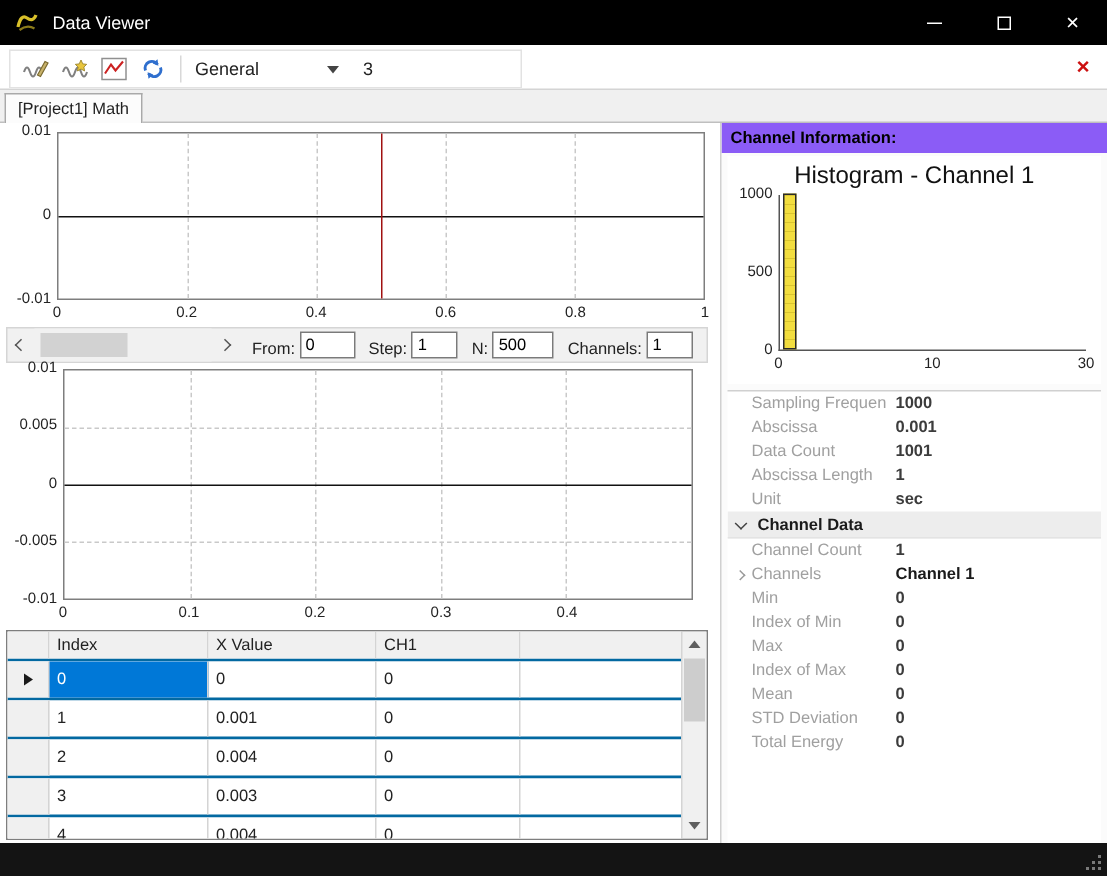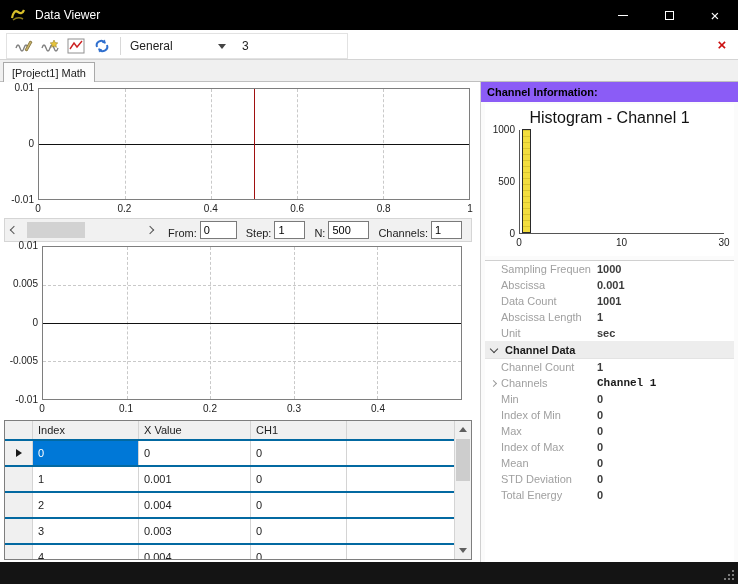--- a/index.html
+++ b/index.html
@@ -99,21 +99,21 @@
 
   
   .pgrid { flex:1; margin:4px 4px 0 4px; background:#fff; border-top:1px solid #d0d0d0; font-size:11px; overflow:hidden; }
   .pg-group { display:flex; align-items:center; height:18px; font-weight:bold; color:#1a1a1a; background:#ededed; border-bottom:1px solid #e3e3e3; }
   .pg-chev { width:6px; height:6px; border-right:1.6px solid #444; border-bottom:1.6px solid #444; transform:rotate(45deg); margin:0 8px 2px 6px; }
   .pg-row { display:flex; align-items:center; height:16px; }
   .pg-exp { width:16px; display:flex; align-items:center; justify-content:center; }
   .pg-exp-chev { width:5px; height:5px; border-right:1.4px solid #9a9a9a; border-bottom:1.4px solid #9a9a9a; transform:rotate(-45deg); }
   .pg-label { width:96px; color:#a0a0a0; overflow:hidden; white-space:nowrap; }
   .pg-value { font-weight:bold; color:#3c3c3c; }
-  .pg-value.strong { color:#1a1a1a;font-family:Liberation Mono, monospace; }
+  .pg-value.strong { color:#1a1a1a; }
 
   
   .statusbar { flex:0 0 22px; background:#141414; position:relative; }
   .grip { position:absolute; right:4px; bottom:4px; width:12px; height:12px; }
   .grip::before { content:""; position:absolute; right:0; bottom:0; width:2px; height:2px; background:#7a7a7a;
                   box-shadow:-4px 0 #7a7a7a, -8px 0 #7a7a7a, 0 -4px #7a7a7a, -4px -4px #7a7a7a, 0 -8px #7a7a7a; }
 </style>
 </head>
 <body>
 

